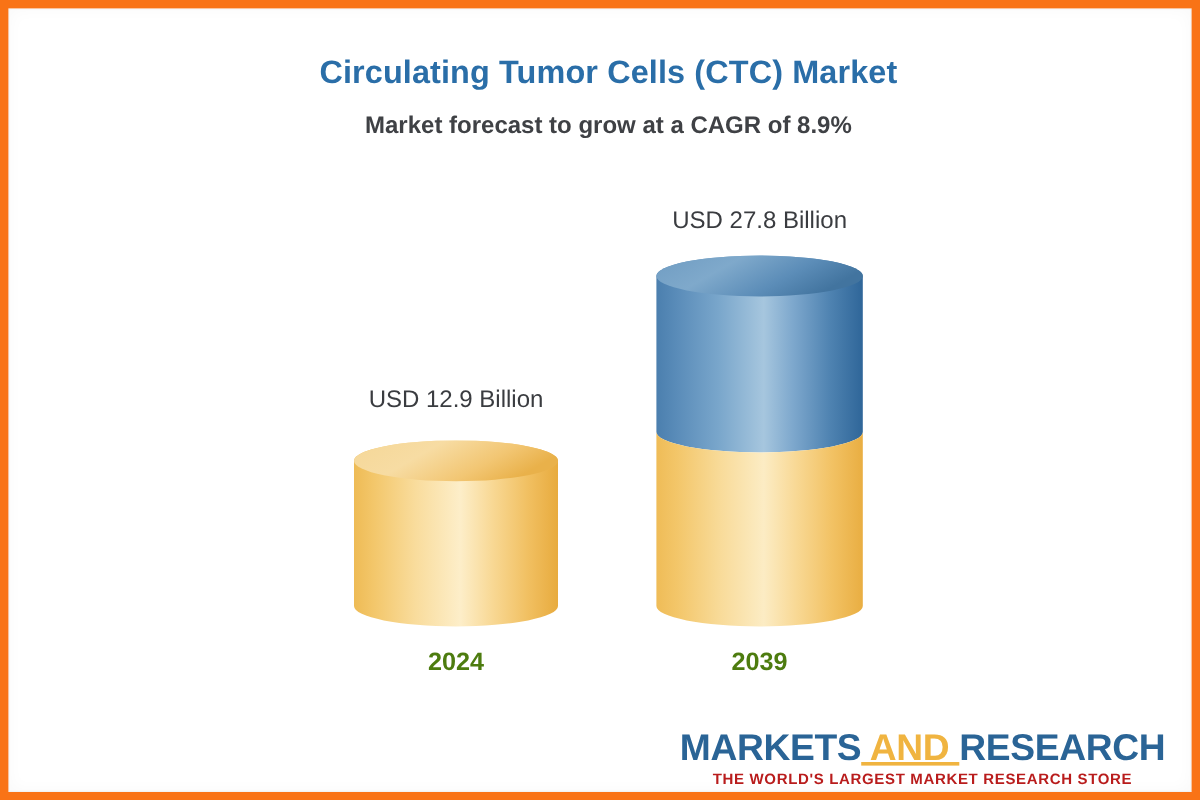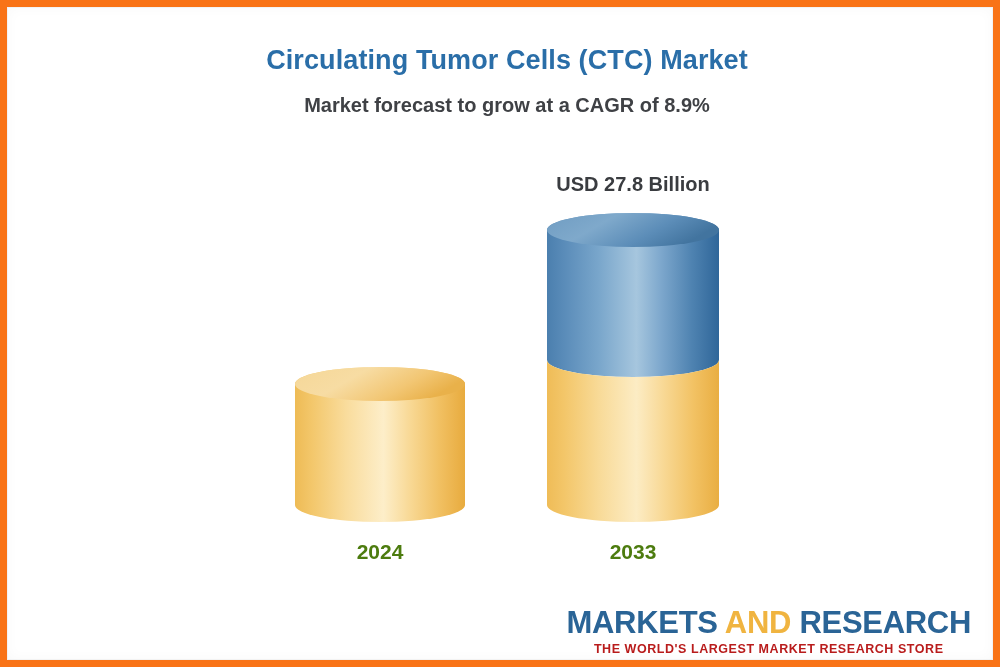--- a/index.html
+++ b/index.html
@@ -64,21 +64,21 @@
   }
   .cyl svg {
     display: block;
     overflow: visible;
   }
 
   .value-label {
     position: absolute;
     text-align: center;
     font-size: 20px;
-    font-weight: bold;
+    font-weight: normal;
     color: #3a3c40;
     white-space: nowrap;
   }
 
   .year-label {
     position: absolute;
     text-align: center;
     font-size: 21px;
     font-weight: bold;
     color: #4d7c0f;
@@ -102,21 +102,21 @@
     text-align: right;
     line-height: 1;
   }
   .logo-main {
     font-size: 31px;
     font-weight: bold;
     letter-spacing: -0.3px;
     color: #2a6496;
     white-space: nowrap;
   }
-  .logo-and { color: #f0b440; }
+  .logo-and { color: #f0b440; text-decoration: underline; }
   .logo-tag {
     margin-top: 5px;
     font-size: 12.5px;
     font-weight: bold;
     letter-spacing: 0.55px;
     color: #b91c1c;
     white-space: nowrap;
     text-align: center;
   }
 </style>
@@ -160,22 +160,23 @@
         </linearGradient>
       </defs>
 
       <path d="M0,17 A86,17 0 0 1 172,17 L172,147 A86,17 0 0 1 0,147 Z" fill="url(#blueBody)"></path>
       <ellipse cx="86" cy="17" rx="86" ry="17" fill="url(#blueTop)"></ellipse>
 
       <path d="M0,147 A86,17 0 0 0 172,147 L172,292 A86,17 0 0 1 0,292 Z" fill="url(#yellowBody2)"></path>
     </svg>
   </div>
 
-  <div class="year-label" style="left:526px; top:533px; width:200px;">2033</div>
-
+  <div class="year-label" style="left:526px; top:533px; width:200px;">2039</div>
+
+  <div class="value-label" style="left:223px; top:315px; width:300px;">USD 12.9 Billion</div>
 
   <div class="cyl" style="left:288px; top:360px;">
     <svg width="170" height="172" viewBox="0 0 170 172" xmlns="http://www.w3.org/2000/svg">
       <defs>
         <linearGradient id="yellowBody1" x1="0" y1="0" x2="1" y2="0">
           <stop offset="0" stop-color="#eebb55"></stop>
           <stop offset="0.10" stop-color="#f3c76b"></stop>
           <stop offset="0.30" stop-color="#f9dc9c"></stop>
           <stop offset="0.52" stop-color="#fdeec9"></stop>
           <stop offset="0.68" stop-color="#f8d894"></stop>

